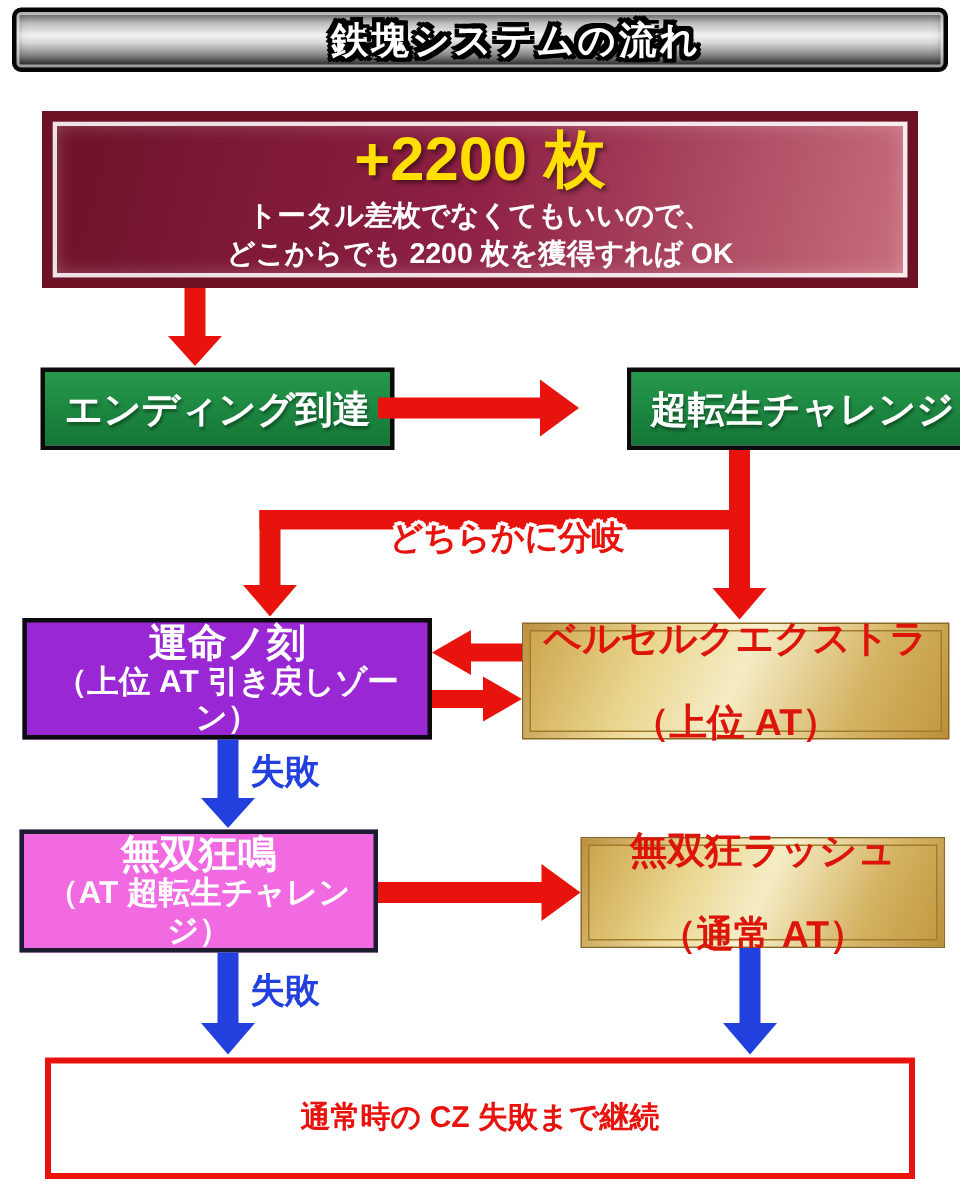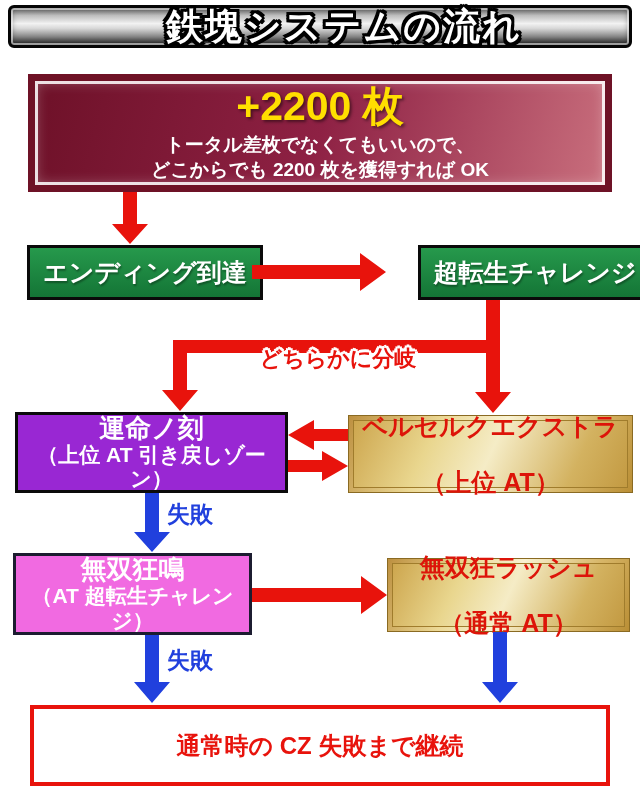--- a/index.html
+++ b/index.html
@@ -5,21 +5,21 @@
   html,body{margin:0;padding:0;background:#fff;}
   .stage{position:relative;width:640px;height:792px;background:#ffffff;overflow:hidden;
          font-family:"Liberation Sans","DejaVu Sans",sans-serif;font-weight:bold;}
 
   
   .banner{position:absolute;left:8px;top:5px;width:618px;height:37px;
           border:3px solid #050505;border-radius:6px;
           background:linear-gradient(180deg,#555 0%,#bcbcbc 20%,#f2f2f2 42%,#d8d8d8 55%,#8d8d8d 76%,#333 100%);
           box-shadow:inset 0 0 0 2px rgba(255,255,255,.55), inset 0 -3px 6px rgba(0,0,0,.5);
           display:flex;align-items:center;justify-content:center;z-index:2;}
-  .banner-title{font-size:37px;color:#fff;letter-spacing:2px;
+  .banner-title{font-size:25px;color:#fff;letter-spacing:2px;
       text-shadow:-3px -3px 0 #000,3px -3px 0 #000,-3px 3px 0 #000,3px 3px 0 #000,
                   -3px 0 0 #000,3px 0 0 #000,0 -3px 0 #000,0 3px 0 #000,
                   -2px -3px 0 #000,2px 3px 0 #000,2px -3px 0 #000,-2px 3px 0 #000;margin-left:48px;}
 
   
   .summary{position:absolute;left:28px;top:74px;width:570px;height:104px;
            border:7px solid #6e1226;
            background:linear-gradient(105deg,#6e1128 0%,#8e2144 50%,#c96f7d 100%);
            box-shadow:inset 0 0 0 3px rgba(255,255,255,.85), inset 0 0 14px rgba(255,255,255,.35);
            display:flex;flex-direction:column;align-items:center;justify-content:center;z-index:2;}
@@ -46,21 +46,21 @@
   .gold-inner{width:100%;height:100%;box-sizing:border-box;border:1px solid #a07c2c;
         background:linear-gradient(115deg,#cda64e 0%,#e9d68e 28%,#f5ecc6 50%,#d3b260 80%,#c39a42 100%);
         display:flex;flex-direction:column;align-items:center;justify-content:center;color:#dd1409;gap:28px;}
   #node-berserk{left:348px;top:415px;width:285px;height:78px;}
   #node-rush{left:387px;top:558px;width:243px;height:74px;}
   .gold .l1,.gold .l2{font-size:25px;}
 
   .bottom-box{left:30px;top:705px;width:580px;height:81px;background:#fff;
               border:4px solid #e8130c;color:#e8130c;}
   .bottom-box .l1{font-size:25px;margin-bottom:2px;}
-  .bottom-box .l2{font-size:24px;}
+  .bottom-box .l2{font-size:20px;}
 
   
   .arrow-layer{position:absolute;left:0;top:0;width:640px;height:792px;z-index:3;pointer-events:none;}
 
   
   .branch-label{position:absolute;left:238px;top:344px;width:200px;text-align:center;
       font-size:22px;color:#e8130c;z-index:4;
       text-shadow:-2px -2px 0 #fff,2px -2px 0 #fff,-2px 2px 0 #fff,2px 2px 0 #fff,
                   -3px 0 0 #fff,3px 0 0 #fff,0 -3px 0 #fff,0 3px 0 #fff;}
   .fail-label{position:absolute;font-size:23px;color:#2140dd;z-index:4;}

